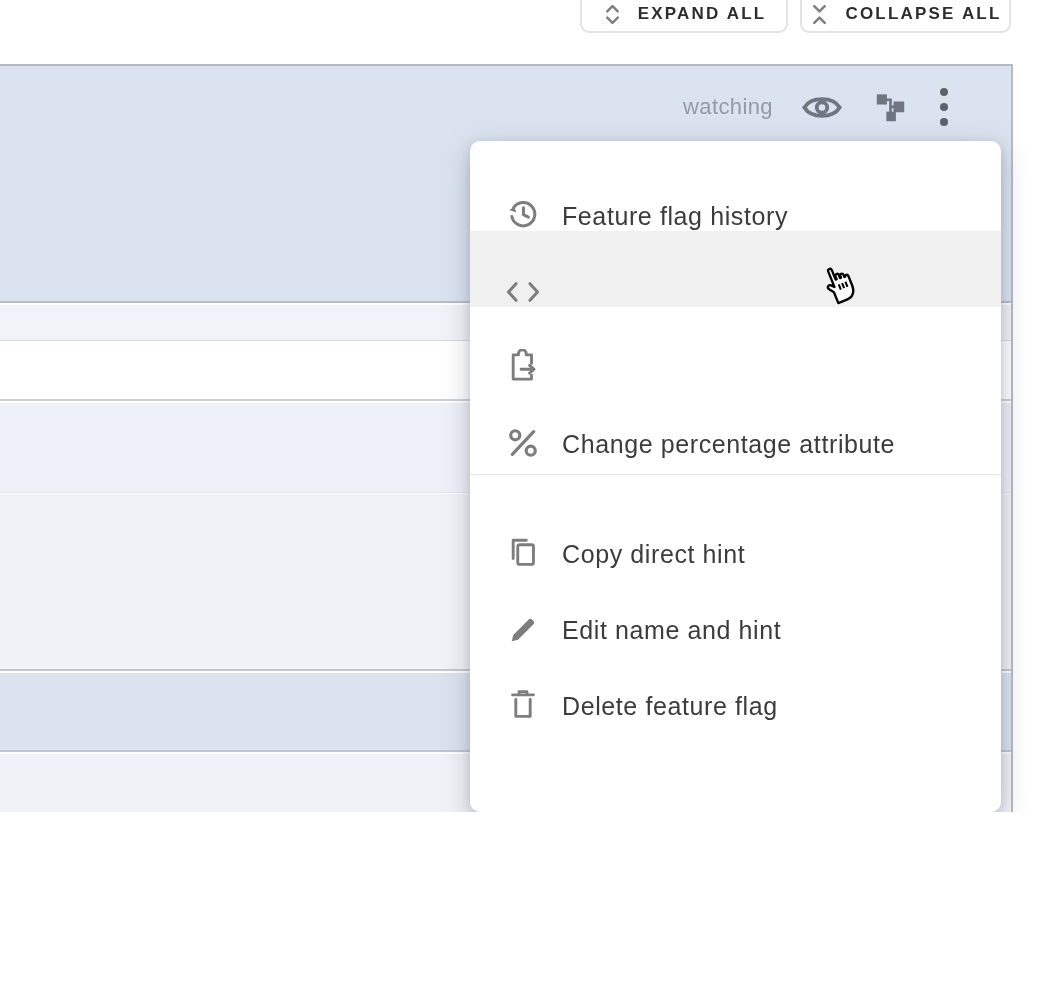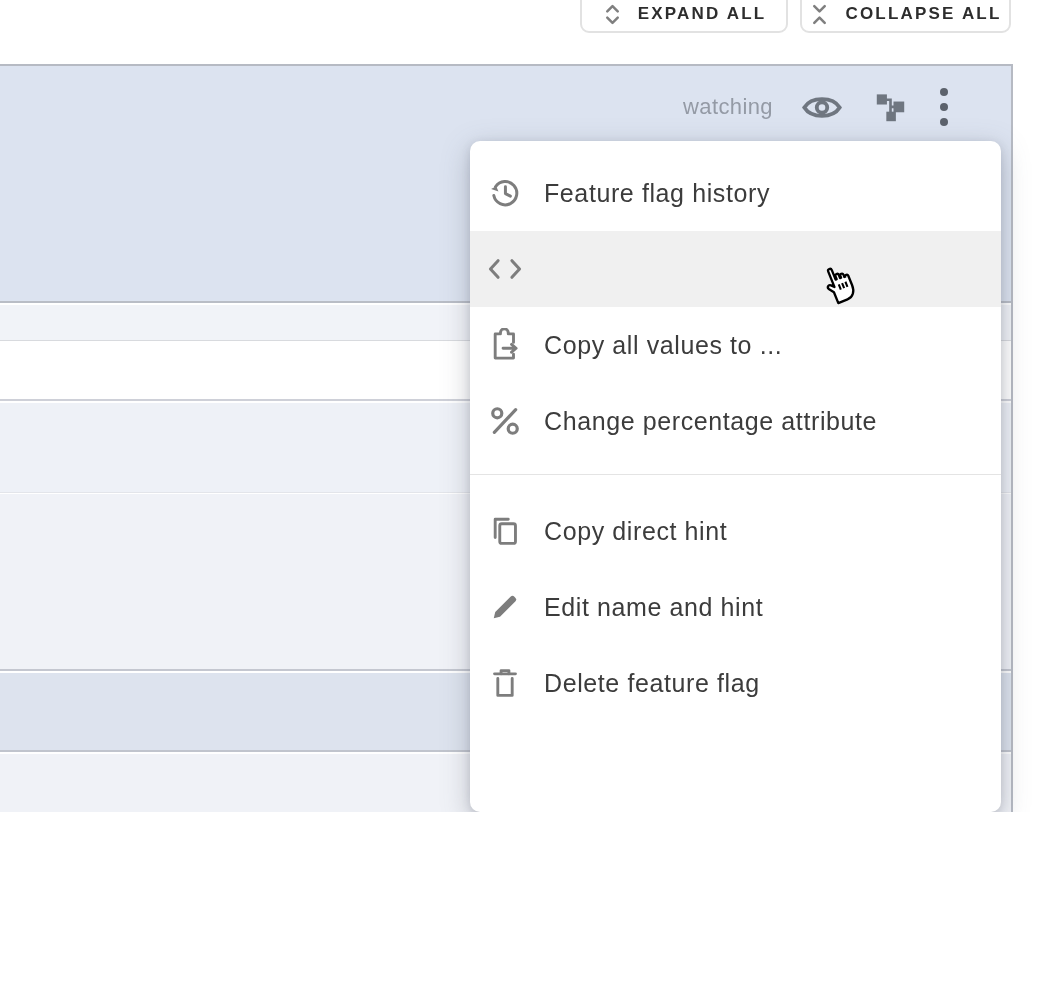--- a/index.html
+++ b/index.html
@@ -36,21 +36,21 @@
                      display:flex; align-items:center; justify-content:flex-end;
                      gap:33px; padding-right:62px; z-index:2; }
   .watching { font-size:22px; color:#949aa5; letter-spacing:0.4px; margin-right:-4px; }
   .hicon { display:flex; align-items:center; justify-content:center; cursor:pointer; }
 
   
   .menu-card { position:absolute; left:470px; top:141px; width:531px; height:671px;
                background:#ffffff; border-radius:10px; z-index:6;
                box-shadow:0 8px 28px rgba(90,95,110,0.35), 0 2px 8px rgba(90,95,110,0.18);
                padding-top:14px; }
-  .menu-item { height:76px; display:flex; align-items:center; padding-left:16px; cursor:pointer; }
+  .menu-item { height:76px; display:flex; align-items:flex-end; padding-left:34px; cursor:pointer; }
   .menu-item.hovered { background:#f0f0f0; }
   .mi-icon { width:38px; display:flex; align-items:center; justify-content:center; margin-right:20px; }
   .mi-label { font-size:25px; color:#3c3c3c; letter-spacing:0.6px; }
   .menu-divider { height:1px; background:#e4e4e4; margin:15px 0 18px 0; }
 
   
   .pill { position:absolute; border-radius:28px; display:flex; align-items:center; z-index:3; }
   .pill-on  { left:805px; top:801px; width:131px; height:54px;
               background:linear-gradient(#8dc83f,#80ba30); }
   .pill-off { left:804px; top:876px; width:132px; height:54px;
@@ -156,21 +156,20 @@
     </div>
 
     <div class="menu-item">
       <span class="mi-icon">
         <svg width="32" height="34" viewBox="0 0 24 26" fill="none" stroke="#7d7d7d" stroke-width="2.2" stroke-linecap="round" stroke-linejoin="round">
           <path d="M15.5 4.5 H18.5 V11 M18.5 20 V23 H4.5 V4.5 H7.5"></path>
           <path d="M8.5 4.5 V3.6 a3 3 0 0 1 6 0 V4.5"></path>
           <path d="M10.5 15.5 H20 M17 12.5 L20.5 15.5 L17 18.5"></path>
         </svg>
       </span>
-      <span class="mi-label">Copy all values to ...</span>
     </div>
 
     <div class="menu-item">
       <span class="mi-icon">
         <svg width="32" height="32" viewBox="0 0 24 24" fill="none" stroke="#7d7d7d" stroke-width="2.4" stroke-linecap="round">
           <circle cx="6.2" cy="6.2" r="3.4"></circle>
             <circle cx="17.8" cy="17.8" r="3.4"></circle>
           <path d="M20 3.5 L4 20.5"></path>
         </svg>
       </span>

